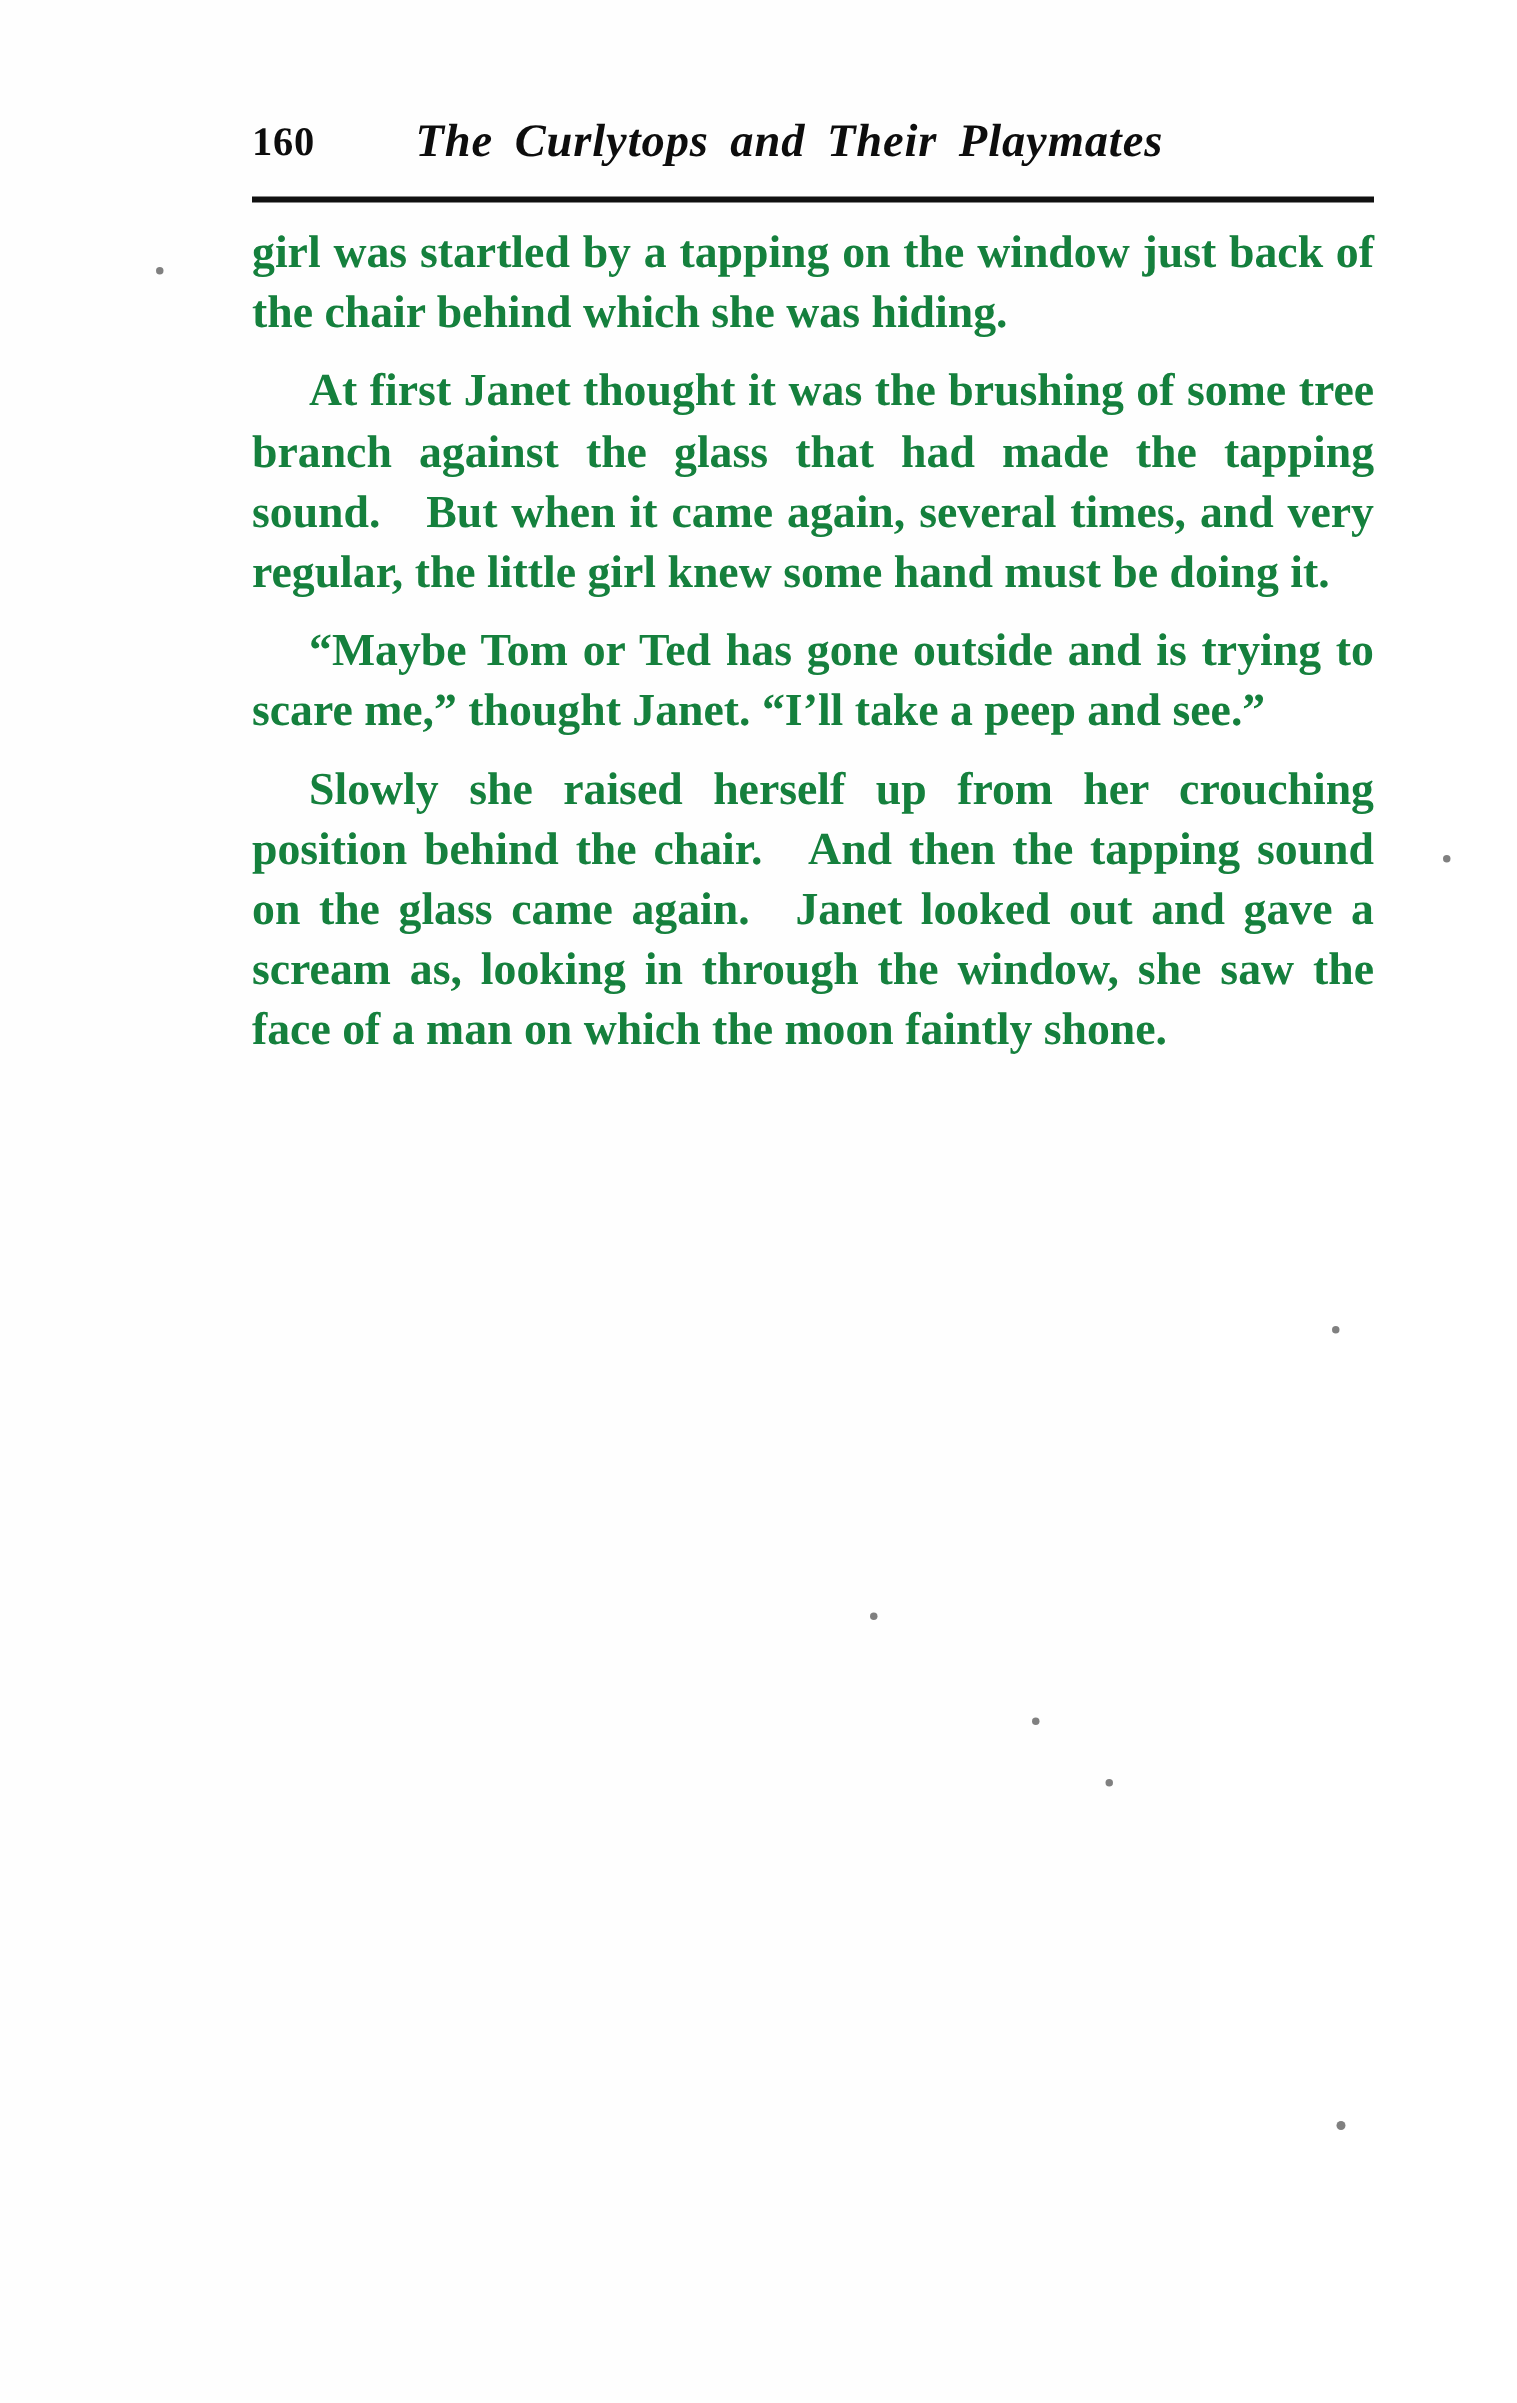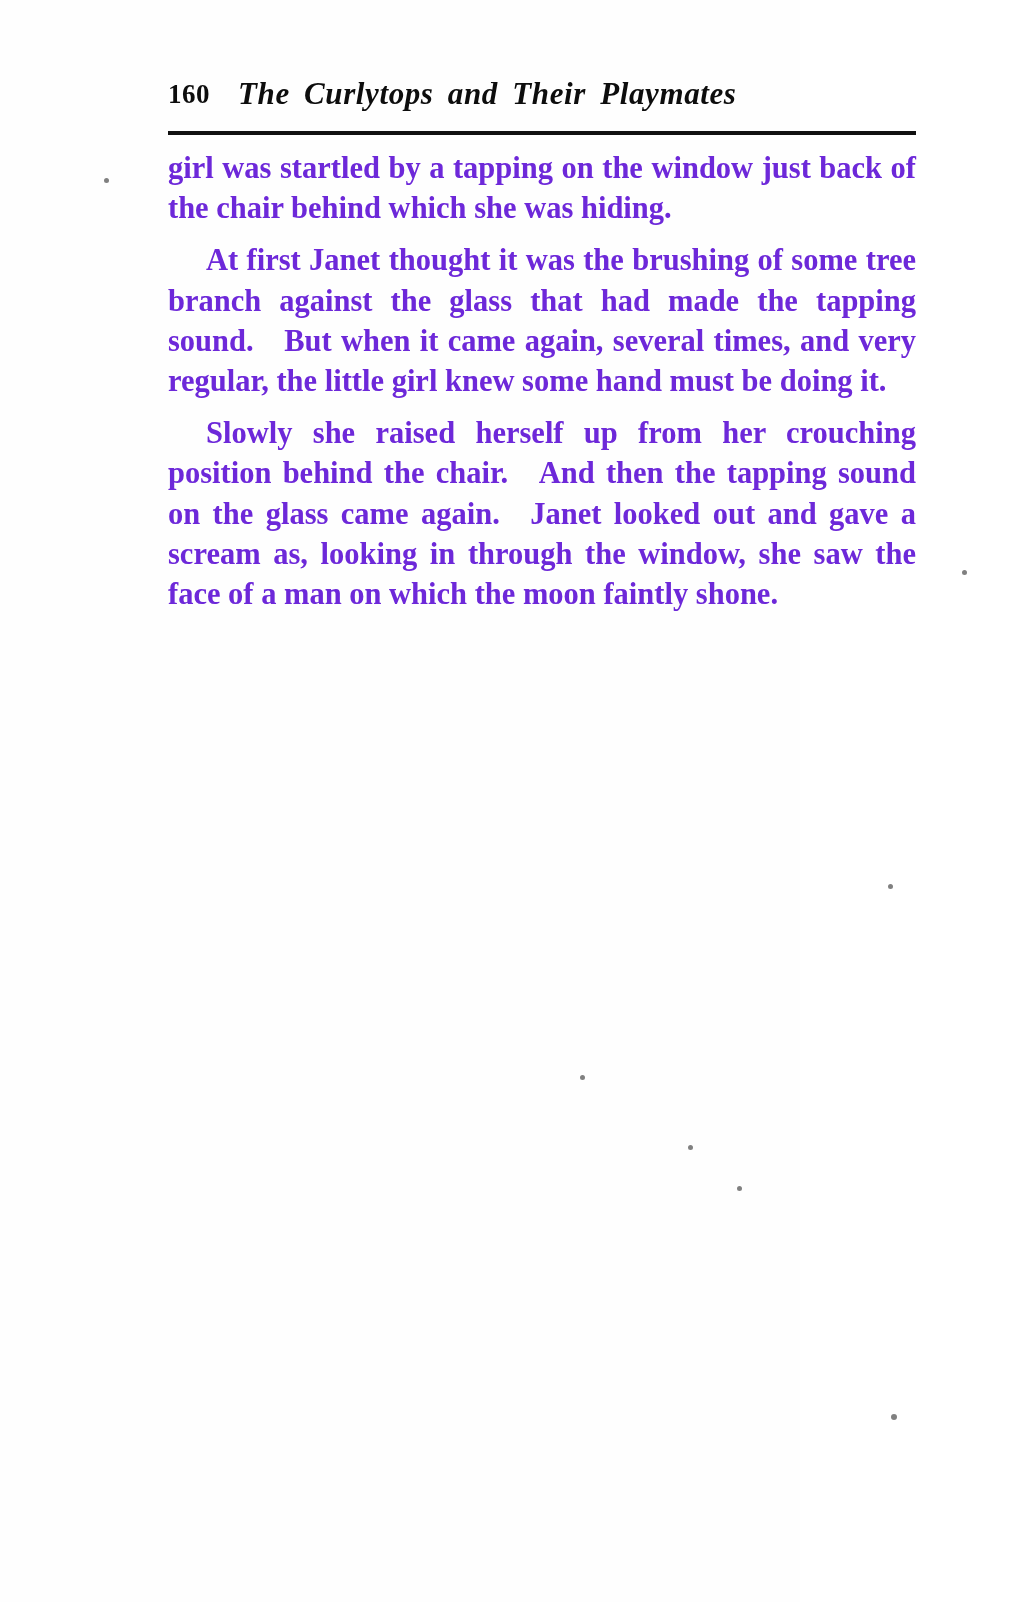--- a/index.html
+++ b/index.html
@@ -42,41 +42,42 @@
     top: -1px;
   }
   .running-title {
     font-family: "Liberation Serif", serif;
     font-style: italic;
     font-weight: bold;
     font-size: 31px;
     letter-spacing: 0.6px;
     word-spacing: 6px;
     white-space: nowrap;
+    margin-left: 39px;
   }
   .rule {
     position: absolute;
     left: 168px;
     top: 131px;
     width: 748px;
     height: 4px;
     background: #111;
   }
   .body-text {
     position: absolute;
     left: 168px;
     top: 148px;
     width: 748px;
     font-family: "Liberation Serif", serif;
     font-size: 30.5px;
     line-height: 40.2px;
     font-weight: bold;
     text-align: justify;
     text-justify: inter-word;
-    color: #6d28d9;
+    color: #15803d;
   }
   .body-text p {
     margin: 0;
   }
   .body-text p.indent {
     text-indent: 38px;
     margin-top: 12px;
   }
   
   .speck {
@@ -94,20 +95,21 @@
   <div class="header">
     <span class="folio">160</span>
     <span class="running-title">The Curlytops and Their Playmates</span>
   </div>
 
   <div class="rule"></div>
 
   <div class="body-text">
     <p>girl was startled by a tapping on the window just back of the chair behind which she was hiding.</p>
     <p class="indent">At first Janet thought it was the brushing of some tree branch against the glass that had made the tapping sound. But when it came again, several times, and very regular, the little girl knew some hand must be doing it.</p>
+    <p class="indent">“Maybe Tom or Ted has gone outside and is trying to scare me,” thought Janet. “I’ll take a peep and see.”</p>
     <p class="indent">Slowly she raised herself up from her crouching position behind the chair. And then the tapping sound on the glass came again. Janet looked out and gave a scream as, looking in through the window, she saw the face of a man on which the moon faintly shone.</p>
   </div>
 
   <div class="speck" style="left:104px; top:178px; width:5px; height:5px;"></div>
   <div class="speck" style="left:962px; top:570px; width:5px; height:5px;"></div>
   <div class="speck" style="left:888px; top:884px; width:5px; height:5px;"></div>
   <div class="speck" style="left:580px; top:1075px; width:5px; height:5px;"></div>
   <div class="speck" style="left:688px; top:1145px; width:5px; height:5px;"></div>
   <div class="speck" style="left:737px; top:1186px; width:5px; height:5px;"></div>
   <div class="speck" style="left:891px; top:1414px; width:6px; height:6px;"></div>

